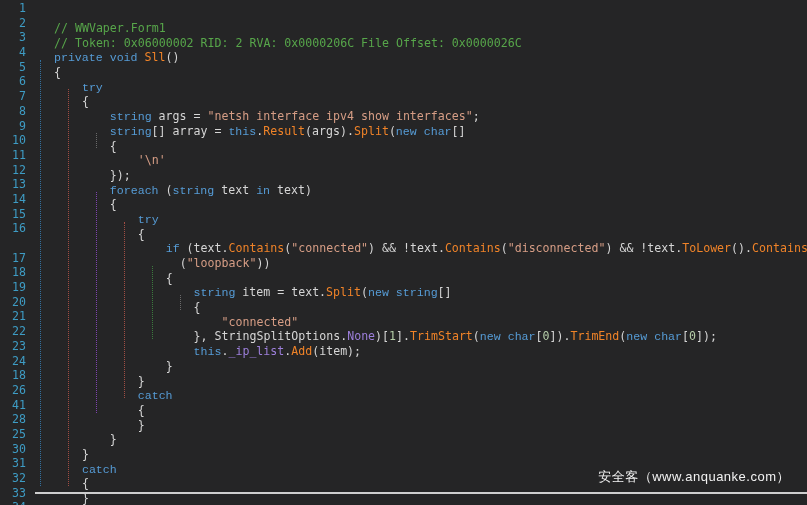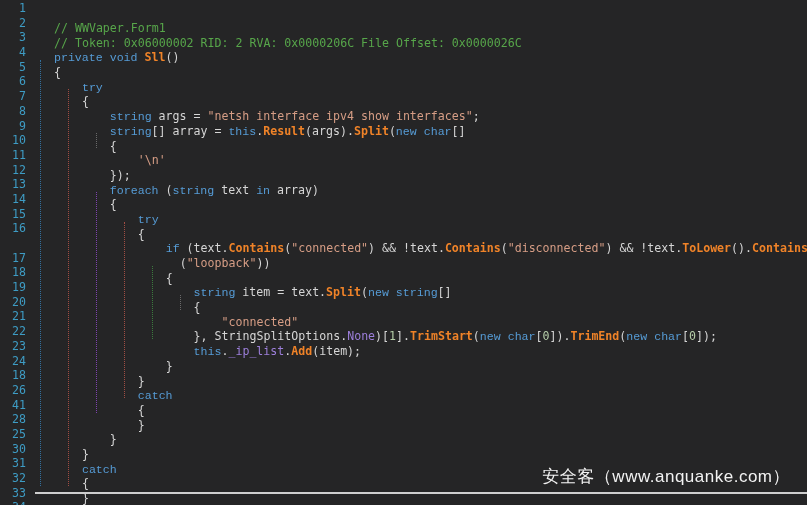--- a/index.html
+++ b/index.html
@@ -20,34 +20,34 @@
   }
   .code { flex:1; margin-left:9px; padding-left:19px; color:var(--pln,#D6D6D6);margin-top:20px; }
   .row.hl .code {
     background:var(--hlbg,#3E4142);
     outline:1px solid var(--hlborder,#5A5D5E);
     outline-offset:-1px;
   }
   .cm  { color:var(--cm,#57A64A); }
   .kw  { color:var(--kw,#569CD6);font-family:Liberation Mono, monospace; }
   .str { color:var(--str,#D69D85); }
-  .mth { color:var(--mth,#F08328);font-weight:bold; }
+  .mth { color:var(--mth,#F08328); }
   .fld { color:var(--fld,#9D7FDB); }
   .num { color:var(--numc,#B5CEA8); }
   .pln { color:var(--pln,#D6D6D6); }
   .guide {
     position:absolute; width:0; z-index:1;
     border-left:1px dotted #666;
     opacity:.95;
   }
   #watermark {
     position:absolute; top:470px; right:17px; z-index:3;
     color:#F2F2F2;
     font-family:"Liberation Sans", sans-serif;
-    font-size:17px;
+    font-size:13px;
     letter-spacing:.5px;
   }
   #watermark-underline {
     position:absolute; top:492px; left:35px; right:0; height:1.5px;
     background:#CFCFCF; z-index:3;
   }
 </style>
 </head>
 <body>
 
@@ -57,21 +57,21 @@
       <div class="row"><span class="ln">2</span><span class="code"><span class="cm">// Token: 0x06000002 RID: 2 RVA: 0x0000206C File Offset: 0x0000026C</span></span></div>
       <div class="row"><span class="ln">3</span><span class="code"><span class="kw">private</span><span class="pln"> </span><span class="kw">void</span><span class="pln"> </span><span class="mth">Sll</span><span class="pln">()</span></span></div>
       <div class="row"><span class="ln">4</span><span class="code"><span class="pln">{</span></span></div>
       <div class="row"><span class="ln">5</span><span class="code"><span class="pln">    </span><span class="kw">try</span></span></div>
       <div class="row"><span class="ln">6</span><span class="code"><span class="pln">    {</span></span></div>
       <div class="row"><span class="ln">7</span><span class="code"><span class="pln">        </span><span class="kw">string</span><span class="pln"> args = </span><span class="str">"netsh interface ipv4 show interfaces"</span><span class="pln">;</span></span></div>
       <div class="row"><span class="ln">8</span><span class="code"><span class="pln">        </span><span class="kw">string</span><span class="pln">[] array = </span><span class="kw">this</span><span class="pln">.</span><span class="mth">Result</span><span class="pln">(args).</span><span class="mth">Split</span><span class="pln">(</span><span class="kw">new</span><span class="pln"> </span><span class="kw">char</span><span class="pln">[]</span></span></div>
       <div class="row"><span class="ln">9</span><span class="code"><span class="pln">        {</span></span></div>
       <div class="row"><span class="ln">10</span><span class="code"><span class="pln">            </span><span class="str">'\n'</span></span></div>
       <div class="row"><span class="ln">11</span><span class="code"><span class="pln">        });</span></span></div>
-      <div class="row"><span class="ln">12</span><span class="code"><span class="pln">        </span><span class="kw">foreach</span><span class="pln"> (</span><span class="kw">string</span><span class="pln"> text </span><span class="kw">in</span><span class="pln"> array)</span></span></div>
+      <div class="row"><span class="ln">12</span><span class="code"><span class="pln">        </span><span class="kw">foreach</span><span class="pln"> (</span><span class="kw">string</span><span class="pln"> text </span><span class="kw">in</span><span class="pln"> text)</span></span></div>
       <div class="row"><span class="ln">13</span><span class="code"><span class="pln">        {</span></span></div>
       <div class="row"><span class="ln">14</span><span class="code"><span class="pln">            </span><span class="kw">try</span></span></div>
       <div class="row"><span class="ln">15</span><span class="code"><span class="pln">            {</span></span></div>
       <div class="row"><span class="ln">16</span><span class="code"><span class="pln">                </span><span class="kw">if</span><span class="pln"> (text.</span><span class="mth">Contains</span><span class="pln">(</span><span class="str">"connected"</span><span class="pln">) &amp;&amp; !text.</span><span class="mth">Contains</span><span class="pln">(</span><span class="str">"disconnected"</span><span class="pln">) &amp;&amp; !text.</span><span class="mth">ToLower</span><span class="pln">().</span><span class="mth">Contains</span></span></div>
       <div class="row"><span class="ln"></span><span class="code"><span class="pln">                  (</span><span class="str">"loopback"</span><span class="pln">))</span></span></div>
       <div class="row"><span class="ln">17</span><span class="code"><span class="pln">                {</span></span></div>
       <div class="row"><span class="ln">18</span><span class="code"><span class="pln">                    </span><span class="kw">string</span><span class="pln"> item = text.</span><span class="mth">Split</span><span class="pln">(</span><span class="kw">new</span><span class="pln"> </span><span class="kw">string</span><span class="pln">[]</span></span></div>
       <div class="row"><span class="ln">19</span><span class="code"><span class="pln">                    {</span></span></div>
       <div class="row"><span class="ln">20</span><span class="code"><span class="pln">                        </span><span class="str">"connected"</span></span></div>
       <div class="row"><span class="ln">21</span><span class="code"><span class="pln">                    }, StringSplitOptions.</span><span class="fld">None</span><span class="pln">)[</span><span class="num">1</span><span class="pln">].</span><span class="mth">TrimStart</span><span class="pln">(</span><span class="kw">new</span><span class="pln"> </span><span class="kw">char</span><span class="pln">[</span><span class="num">0</span><span class="pln">]).</span><span class="mth">TrimEnd</span><span class="pln">(</span><span class="kw">new</span><span class="pln"> </span><span class="kw">char</span><span class="pln">[</span><span class="num">0</span><span class="pln">]);</span></span></div>

